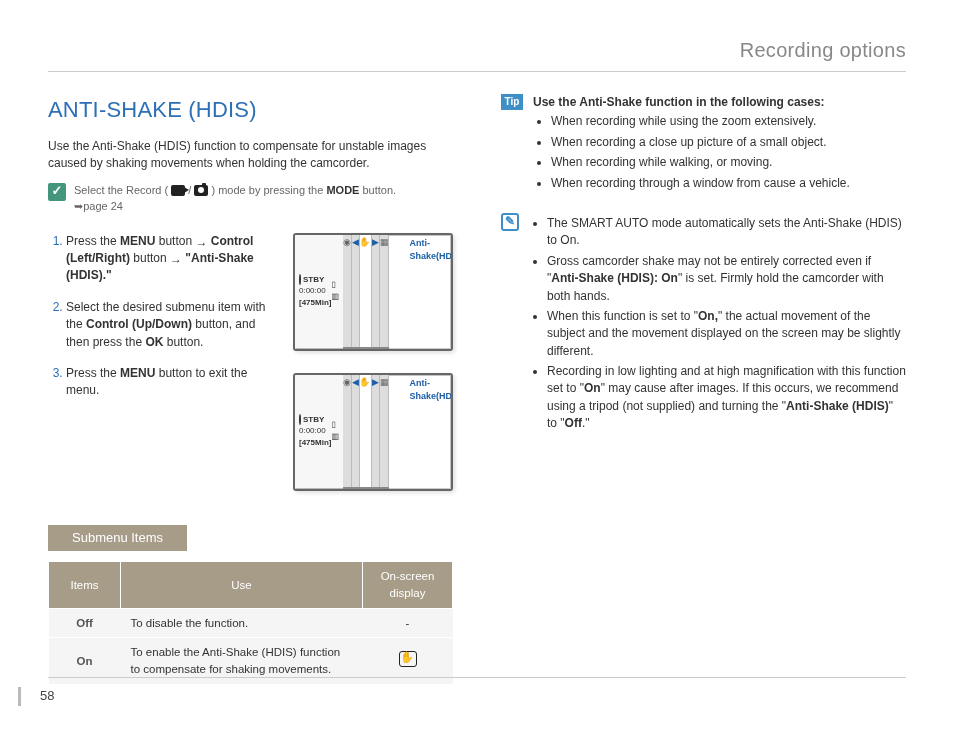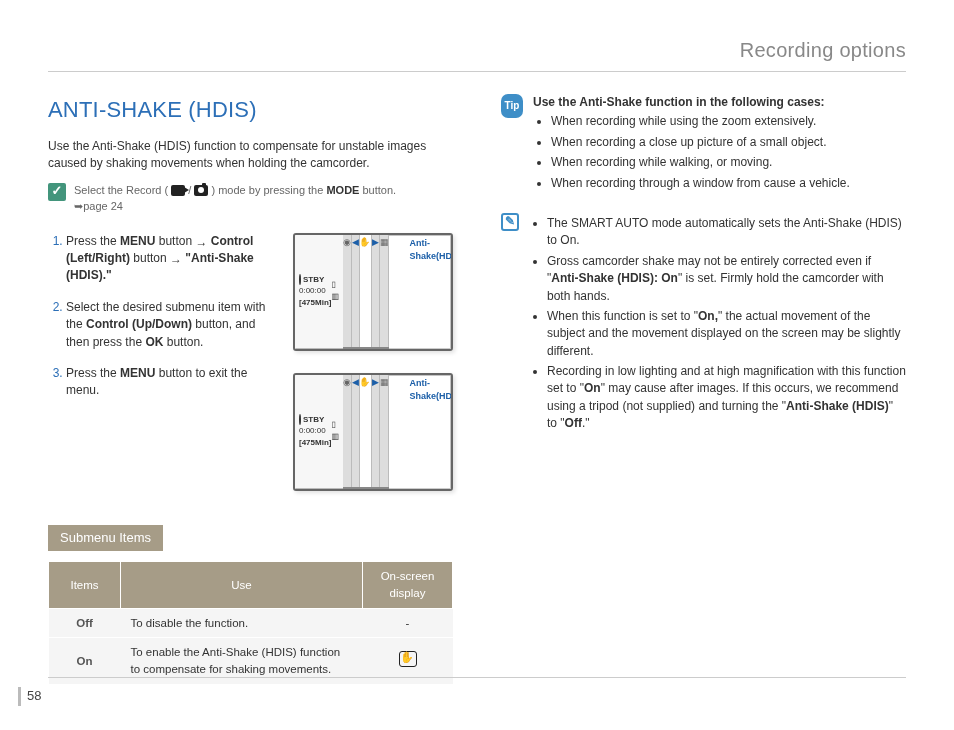--- a/index.html
+++ b/index.html
@@ -34,21 +34,21 @@
     margin:0 0 10px 0;letter-spacing:.2px;
   }
   .intro{max-width:380px;margin-bottom:10px}
   .check-row{display:flex;align-items:flex-start;gap:8px}
   .check-ic{
     width:18px;height:18px;background:#43957C;border-radius:2px;
     color:#fff;display:flex;align-items:center;justify-content:center;
     font-size:13px;font-weight:bold;flex-shrink:0;
   }
   .tip-ic{
-    width:22px;height:24px;border-radius:7px;background:#3E8EC7;
+    width:22px;height:16px;border-radius:0;background:#3E8EC7;
     color:#fff;font-size:10px;font-weight:bold;
     display:flex;align-items:center;justify-content:center;flex-shrink:0;
   }
   .note-ic{
     width:18px;height:18px;border:2px solid #3E8EC7;border-radius:3px;
     color:#3E8EC7;display:flex;align-items:center;justify-content:center;
     font-size:12px;font-weight:bold;flex-shrink:0;
   }
   .mini{font-size:11px;color:var(--muted)}
   .mini .b{font-weight:bold;color:#333}
@@ -80,21 +80,21 @@
   .lcd-label span{color:#1C5FA8}
   .lcd-row{display:flex;align-items:center;padding:3px 10px;font-size:9px;font-weight:bold;color:#333}
   .lcd-row.sel{background:#efefef}
   .lcd-row .mark{margin-right:4px;color:#1C5FA8}
   .lcd-row .hand{margin-left:auto;font-size:11px}
   .lcd .foot{display:flex;justify-content:flex-start;gap:4px;padding:3px 6px;border-top:1px solid #bbb;background:#f7f7f7;font-size:8px;font-weight:bold;margin-top:auto}
   .lcd-body{display:flex;height:calc(100% - 0px)}
   .lcd-spacer{flex:1}
   .submenu-title{
     display:inline-block;background:var(--taupe);color:#fff;
-    padding:4px 12px;font-size:13px;font-weight:500;margin-top:34px;margin-bottom:10px;
+    padding:4px 24px;font-size:13px;font-weight:500;margin-top:34px;margin-bottom:10px;
   }
   table.submenu{
     width:100%;border-collapse:collapse;font-size:11.5px;
   }
   table.submenu th{
     background:var(--taupe);color:#fff;font-weight:500;padding:6px 8px;text-align:center;border:1px solid #fff;
   }
   table.submenu td{
     background:var(--light-gray);padding:6px 10px;border-bottom:1px solid #fff;vertical-align:middle;
   }
@@ -103,21 +103,21 @@
   .hand-ic{
     display:inline-block;width:18px;height:16px;border:1.5px solid #222;border-radius:3px;position:relative;
   }
   .hand-ic::before{content:"✋";position:absolute;left:1px;top:-2px;font-size:11px}
   ul.tips{margin:2px 0 0 0;padding-left:18px}
   ul.tips>li{margin-bottom:3px}
   .tip-block{display:flex;align-items:flex-start;gap:10px;margin-bottom:18px}
   .tip-head{font-weight:bold;margin-bottom:2px}
   .page-num{
     position:absolute;left:18px;bottom:24px;font-size:13px;color:#444;
-    border-left:3px solid #bbb;padding-left:6px;
+    border-left:3px solid #bbb;padding-left:19px;
   }
   .hr-bottom{position:absolute;left:48px;right:48px;bottom:52px;border-top:1px solid #ccc}
   .arrow{display:inline-block;transform:translateY(1px)}
 </style>
 </head>
 <body>
 
 <div class="sheet">
   <div class="page-header">Recording options</div>
 

